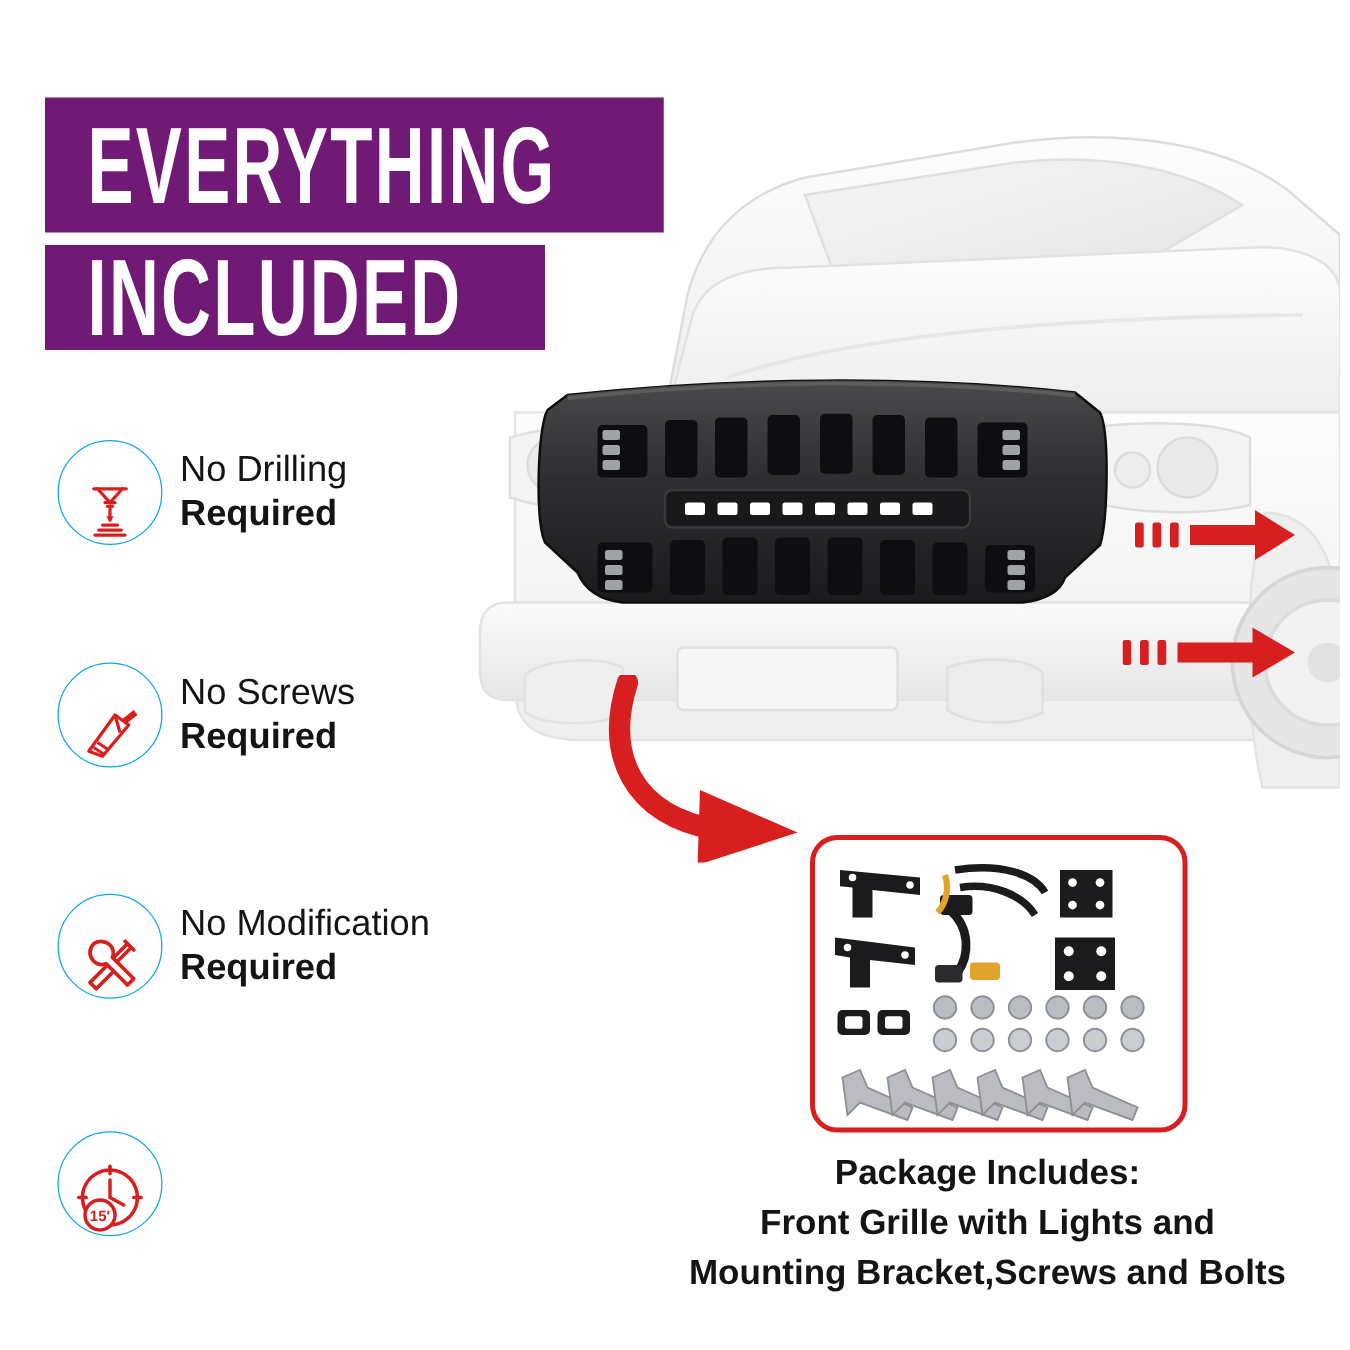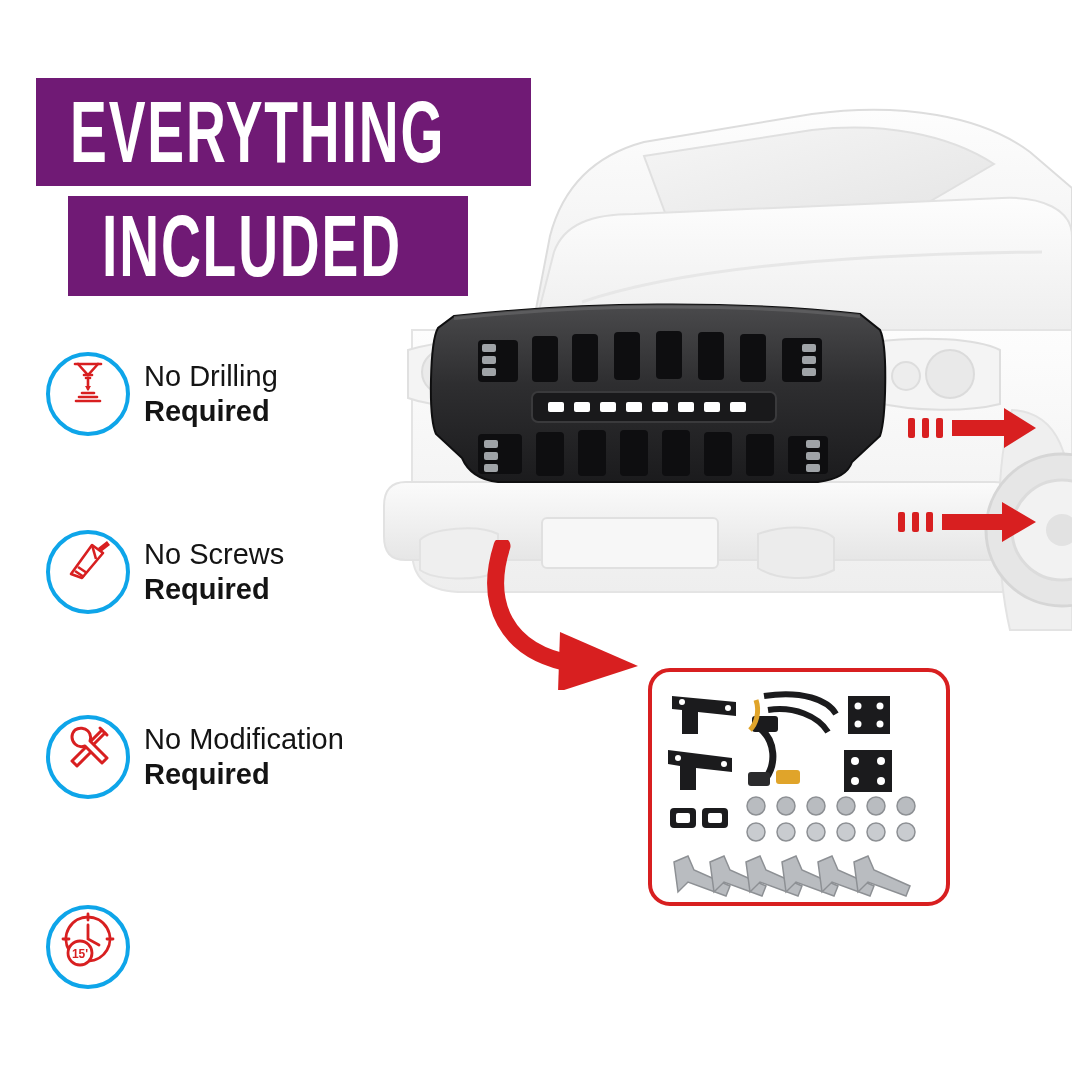--- a/index.html
+++ b/index.html
@@ -44,40 +44,39 @@
     left: 36px;
     top: 78px;
     width: 495px;
     height: 108px;
   }
   #banner-1 span { font-size: 60px; }
   #banner-2 {
     left: 36px;
     top: 196px;
     width: 400px;
-    height: 100px;
-    margin-left: 32px;
+    height: 84px;
   }
   #banner-2 span { font-size: 60px; }
 
   
   .feature {
     position: absolute;
     left: 46px;
     display: flex;
     align-items: center;
   }
   .feature .circle {
     width: 84px;
     height: 84px;
-    border: 4px solid #0ea5e9;
+    border: 1px solid #0ea5e9;
     border-radius: 50%;
     box-sizing: border-box;
     display: flex;
-    align-items: flex-start;
+    align-items: flex-end;
     justify-content: center;
     flex: 0 0 auto;
   }
   .feature .ftext {
     margin-left: 14px;
     font-size: 29px;
     line-height: 1.22;
     color: #141414;
     font-weight: 400;
   }
@@ -360,20 +359,25 @@
         <path d="M22 190 l14 -6 l6 14 l36 16 l-4 10 l-38 -14 l-10 10 Z"></path>
         <path d="M58 190 l14 -6 l6 14 l36 16 l-4 10 l-38 -14 l-10 10 Z"></path>
         <path d="M94 190 l14 -6 l6 14 l36 16 l-4 10 l-38 -14 l-10 10 Z"></path>
         <path d="M130 190 l14 -6 l6 14 l36 16 l-4 10 l-38 -14 l-10 10 Z"></path>
         <path d="M166 190 l14 -6 l6 14 l36 16 l-4 10 l-38 -14 l-10 10 Z"></path>
         <path d="M202 190 l14 -6 l6 14 l36 16 l-4 10 l-38 -14 l-10 10 Z"></path>
       </g>
     </svg>
   </div>
 
+  <div id="package-caption">
+    <span class="line">Package Includes:</span>
+    <span class="line">Front Grille with Lights and</span>
+    <span class="line">Mounting Bracket,Screws and Bolts</span>
+  </div>
 
   <div class="feature" id="feature-1">
     <div class="circle">
       <svg width="52" height="52" viewBox="0 0 52 52">
         <g stroke="#d81f20" stroke-width="2.6" fill="none" stroke-linecap="round">
           <path d="M13 8 H39"></path>
           <path d="M16 8 L26 19 L36 8"></path>
           <path d="M22 19 H30"></path>
           <path d="M24 22 H28"></path>
           <path d="M26 24 V33"></path>

